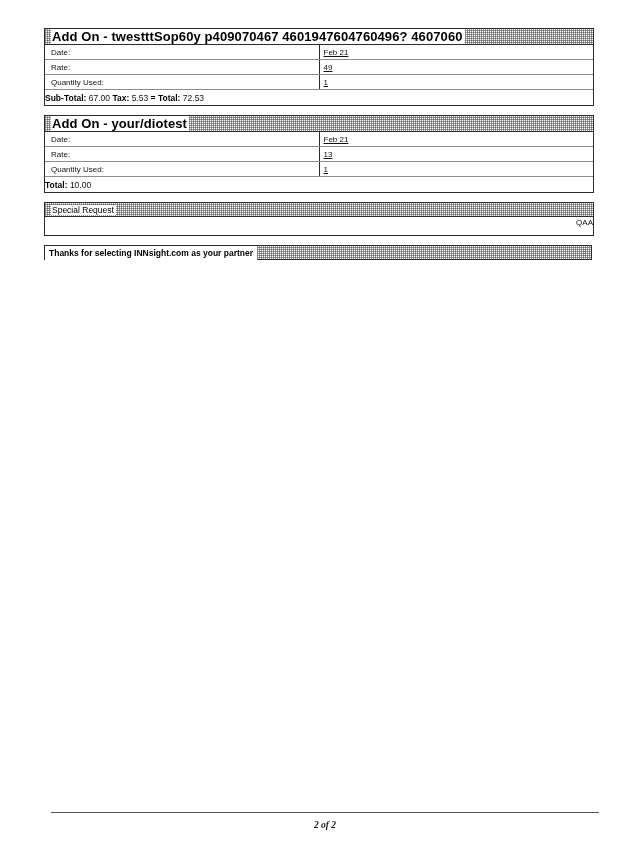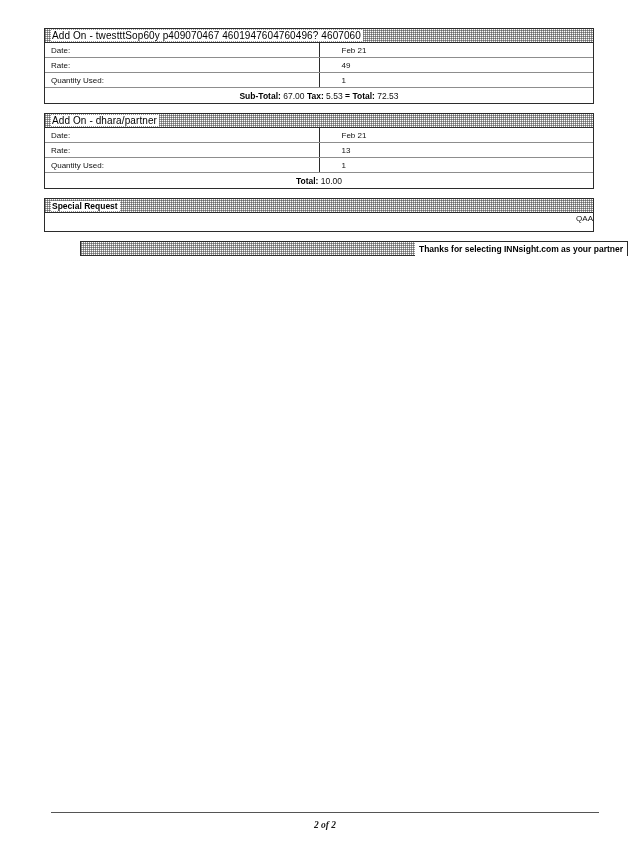--- a/index.html
+++ b/index.html
@@ -52,22 +52,22 @@
     background-color: #ffffff;
     background-image:
       repeating-linear-gradient(0deg,  rgba(70,70,70,.55) 0 1px, rgba(0,0,0,0) 1px 2px),
       repeating-linear-gradient(90deg, rgba(70,70,70,.55) 0 1px, rgba(0,0,0,0) 1px 2px);
     background-size: 2px 2px;
   }
 
   .hdr-row td {
     height: 13px;
     padding: 0 0 0 6px;
-    font-size: 10px;
-    font-weight: normal;
+    font-size: 13px;
+    font-weight: bold;
     letter-spacing: .1px;
     color: #000000;
     white-space: nowrap;
     overflow: hidden;
     border-bottom: 1.2px solid #2b2b2b;
     vertical-align: middle;
   }
   .hdr-row td span.hdr-text {
     display: inline-block;
     background: #ffffff;
@@ -83,41 +83,41 @@
     color: #111111;
     white-space: nowrap;
     overflow: hidden;
   }
   .kv-row:last-child td { }
   .kv-row td.k {
     width: 339px;
     border-right: 1.4px solid #2b2b2b;
   }
   .kv-row td.v {
-    padding-left: 22px;
+    padding-left: 4px;
+    text-decoration: underline;
   }
 
   .sum-row td {
     height: 15px;
     font-size: 8.5px;
-    text-align: center;
     vertical-align: middle;
     color: #111111;
     border-top: 1.2px solid #2b2b2b;
     padding: 0;
     margin-top: 39px;
   }
   .sum-row td b { font-weight: bold; color:#000; }
 
   
   .sr-hdr td {
     height: 13px;
     padding: 0 0 0 6px;
     font-size: 8.5px;
-    font-weight: bold;
+    font-weight: normal;
     color: #000000;
     border-bottom: 1.2px solid #2b2b2b;
     vertical-align: middle;
     margin-left: 36px;
   }
   .sr-hdr td span.hdr-text {
     display:inline-block;
     background:#fff;
     padding: 0 2px 0 1px;
   }
@@ -129,27 +129,26 @@
     vertical-align: top;
     text-align: right;
   }
 
   
   .thanks {
     border: 1.5px solid #2b2b2b;
     width: 100%;
     height: 15px;
     line-height: 15px;
-    text-align: right;
+    text-align: left;
     font-size: 8.5px;
     font-weight: bold;
     color: #000000;
     margin-bottom: 9px;
     box-sizing: border-box;
-    margin-left: 36px;
   }
   .thanks span.hdr-text {
     display: inline-block;
     background: #ffffff;
     padding: 0 4px;
   }
 
   
   .page-footer {
     position: absolute;
@@ -200,21 +199,21 @@
           <td colspan="2"><b>Sub-Total:</b> <span>67.00</span> <b>Tax:</b> <span>5.53</span> <b>=</b> <b>Total:</b> <span>72.53</span></td>
         </tr>
       </tbody>
         </table>
     </div>
 
     <div class="block">
       <table>
         <tbody>
             <tr class="hdr-row dither">
-          <td colspan="2"><span class="hdr-text">Add On - dhara/partner</span></td>
+          <td colspan="2"><span class="hdr-text">Add On - your/diotest</span></td>
         </tr>
         <tr class="kv-row">
           <td class="k">Date:</td>
           <td class="v">Feb 21</td>
         </tr>
         <tr class="kv-row">
           <td class="k">Rate:</td>
           <td class="v">13</td>
         </tr>
         <tr class="kv-row">

